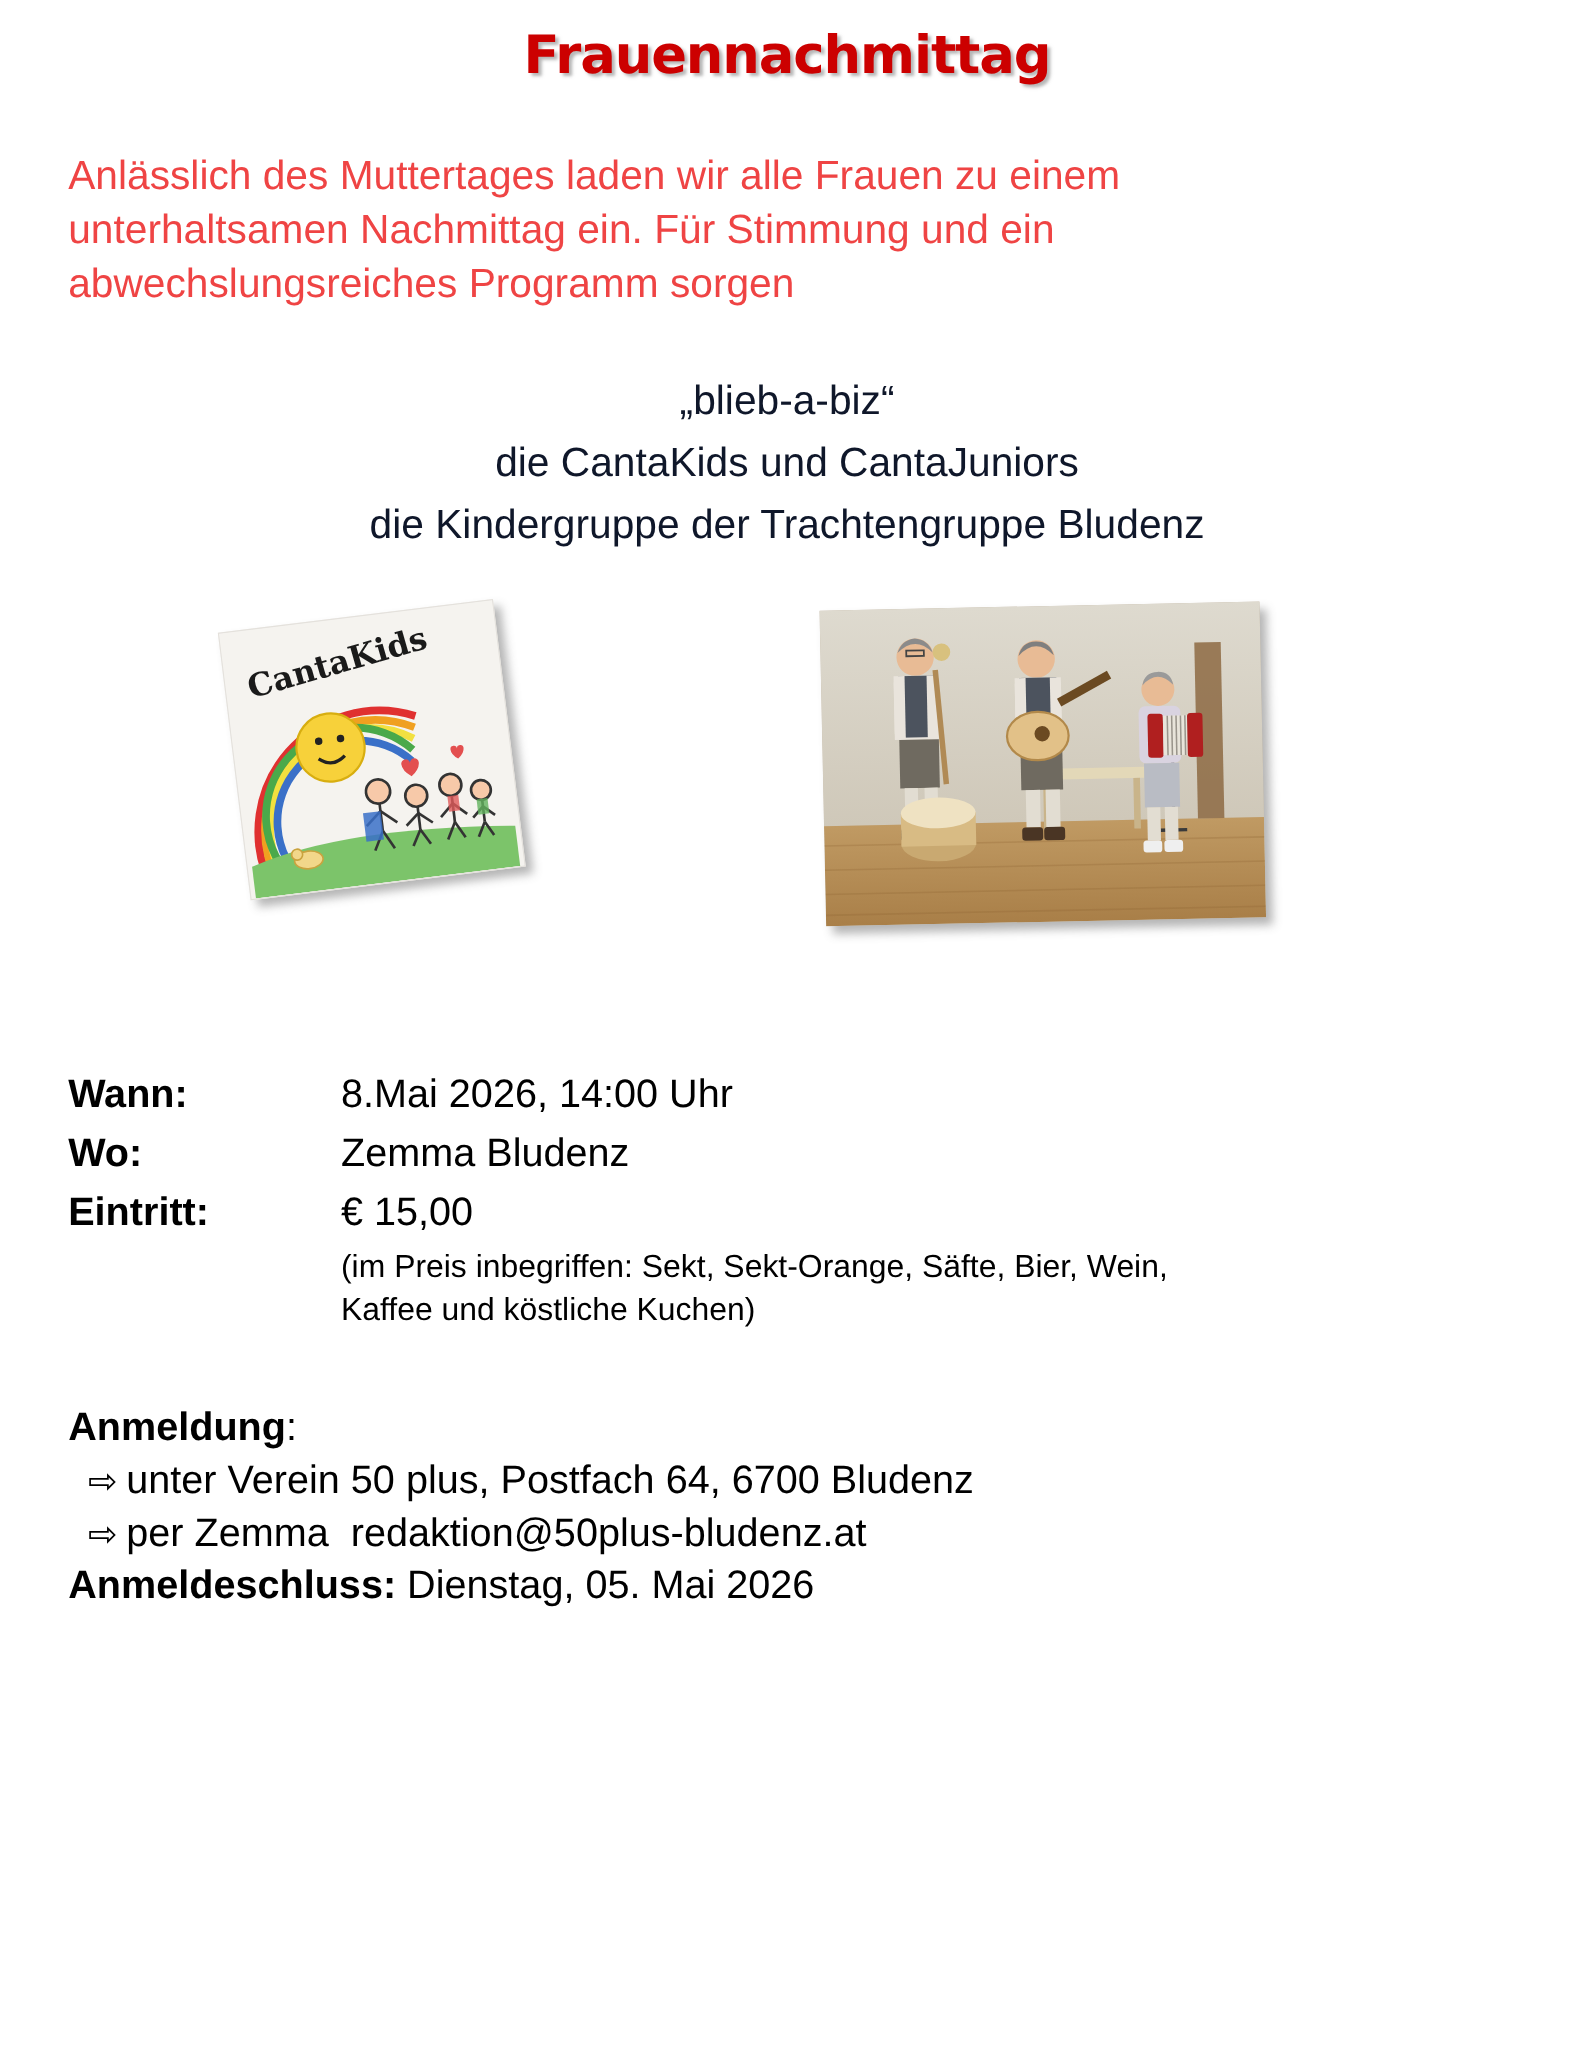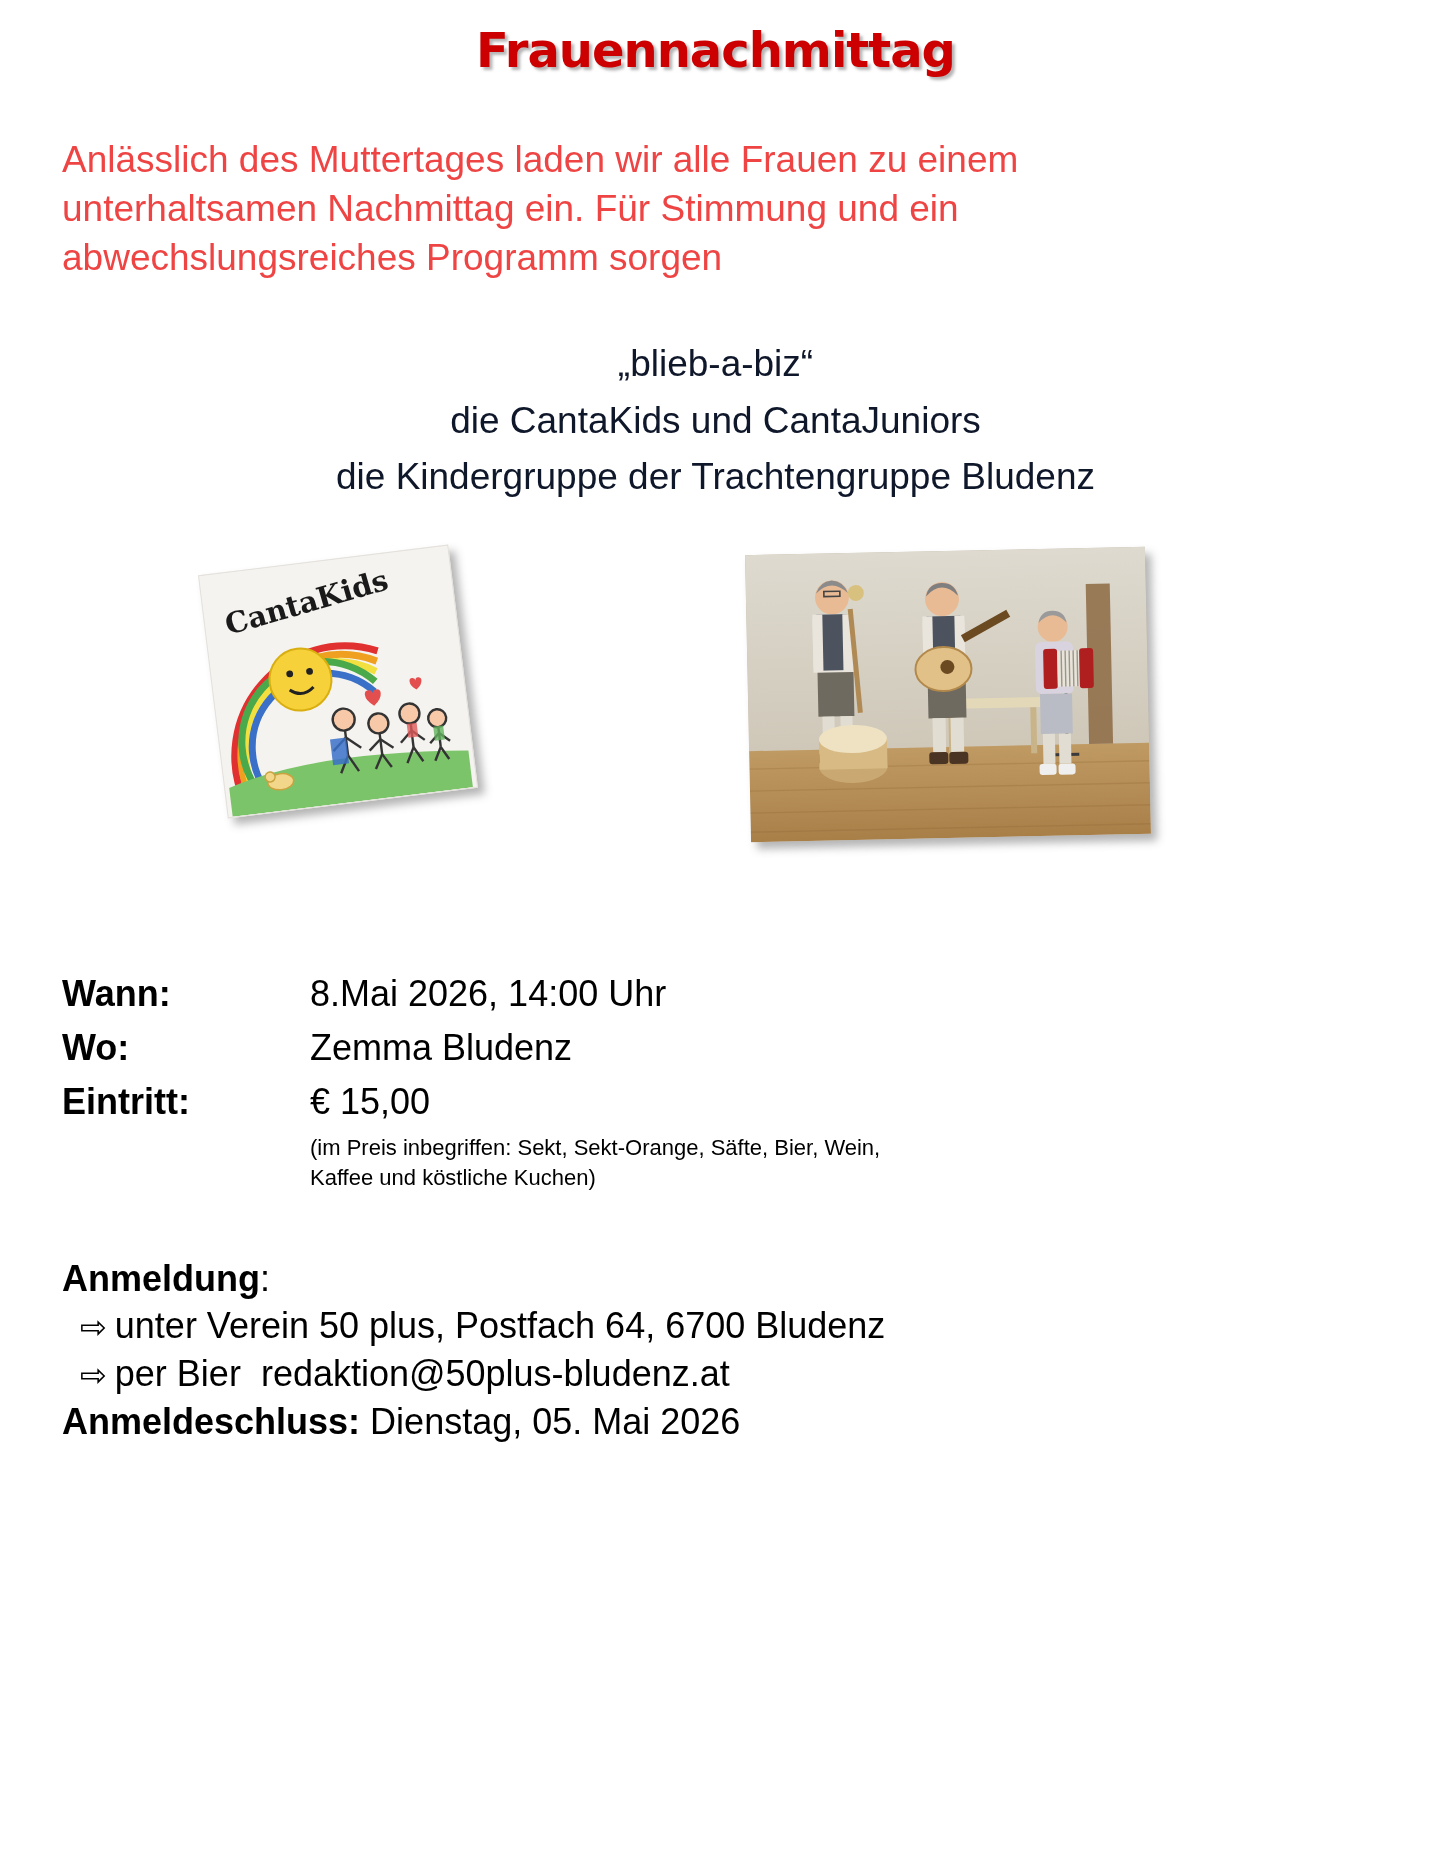--- a/index.html
+++ b/index.html
@@ -99,21 +99,21 @@
     margin-bottom: 9px;
   }
   .detail-label {
     font-weight: bold;
     width: 248px;
     flex: 0 0 248px;
   }
   .detail-value { }
   .price-note {
     margin-left: 248px;
-    font-size: 22px;
+    font-size: 29px;
     line-height: 1.35;
     margin-top: 6px;
   }
 
   
   .registration {
     margin: 62px 0 0 62px;
     font-size: 36px;
     line-height: 1.33;
   }
@@ -326,21 +326,21 @@
   </div>
 
   <div class="registration">
     <div>
       <span class="reg-title">Anmeldung</span><span>:</span>
     </div>
     <div class="reg-line">
       <span class="arrow">⇨</span><span>unter Verein 50 plus, Postfach 64, 6700 Bludenz</span>
     </div>
     <div class="reg-line">
-      <span class="arrow">⇨</span><span>per Bier</span>&nbsp;&nbsp;<span>redaktion@50plus-bludenz.at</span>
+      <span class="arrow">⇨</span><span>per Zemma</span>&nbsp;&nbsp;<span>redaktion@50plus-bludenz.at</span>
     </div>
     <div class="deadline">
       <b>Anmeldeschluss:</b>
       <span>Dienstag, 05. Mai 2026</span>
     </div>
   </div>
 
 </div>
 
 </body></html>

